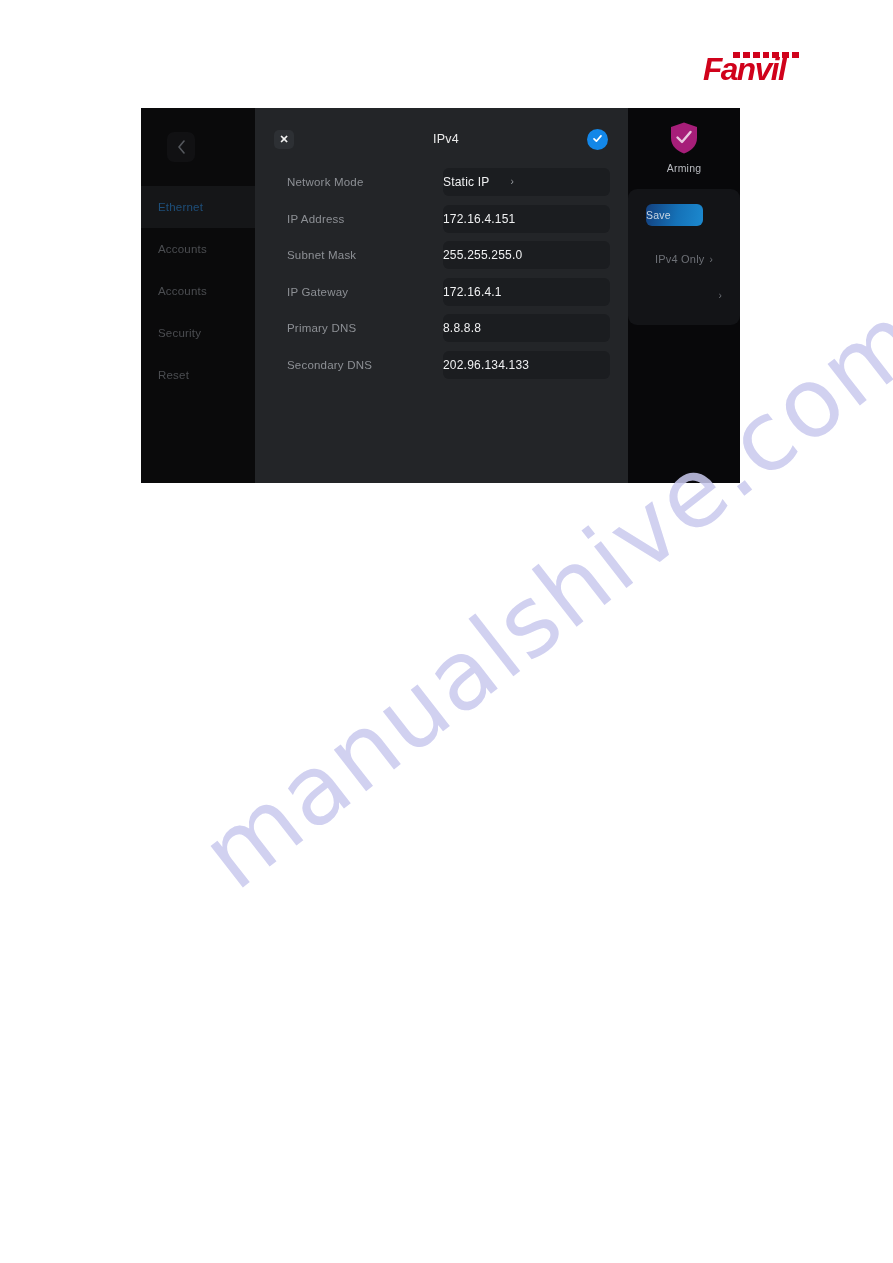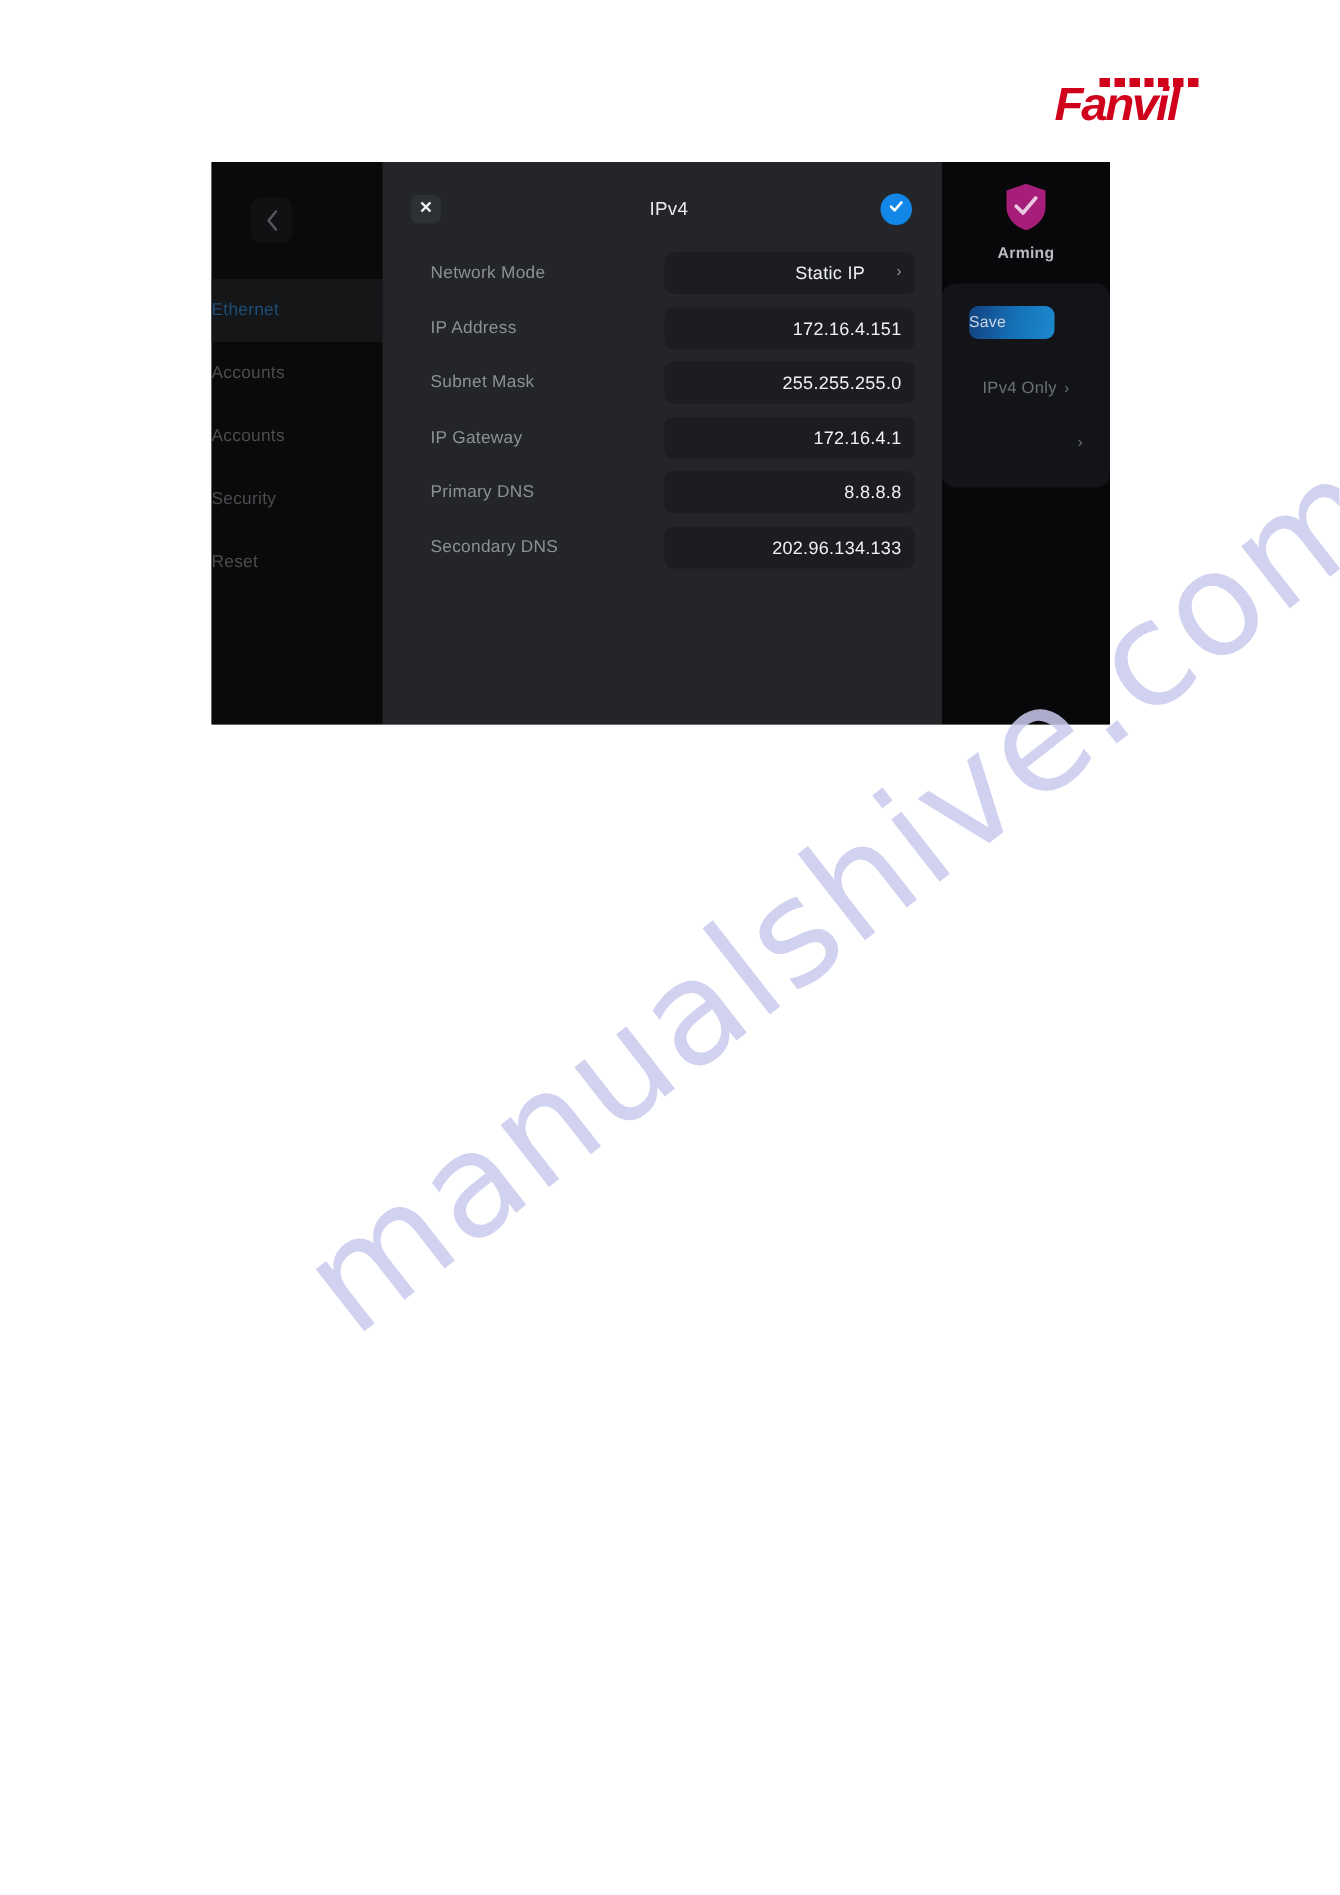--- a/index.html
+++ b/index.html
@@ -89,20 +89,21 @@
   .side-list {
     position: absolute;
     top: 78px;
     left: 0;
     width: 100%;
   }
   .side-item {
     height: 42px;
     display: flex;
     align-items: center;
+    padding-left: 17px;
     font-size: 11.5px;
     color: #4b4d51;
     letter-spacing: 0.2px;
   }
   .side-item.active {
     background: #151618;
     color: #1e4f7a;
   }
 
   
@@ -170,21 +171,20 @@
     flex: 0 0 156px;
   }
   .row-value-box {
     flex: 1 1 auto;
     margin-right: 18px;
     height: 28px;
     border-radius: 6px;
     background: #1b1d20;
     display: flex;
     align-items: center;
-    justify-content: flex-end;
     padding-right: 9px;
     box-sizing: border-box;
     gap: 16px;
   }
   .row-value {
     font-size: 12px;
     color: #f0f1f2;
     letter-spacing: 0.2px;
   }
   .chev {
@@ -216,21 +216,20 @@
     left: 0;
     width: 100%;
     text-align: center;
   }
   .arming .shield { display: block; margin: 0 auto; }
   .arming-label {
     margin-top: 3px;
     font-size: 10.5px;
     color: #b9bbc0;
     letter-spacing: 0.2px;
-    font-weight: bold;
   }
   .save-btn {
     position: absolute;
     top: 96px;
     left: 18px;
     width: 57px;
     height: 22px;
     border-radius: 6px;
     background: linear-gradient(100deg, #13407e 0%, #1572b8 55%, #1c89cf 100%);
     display: flex;

